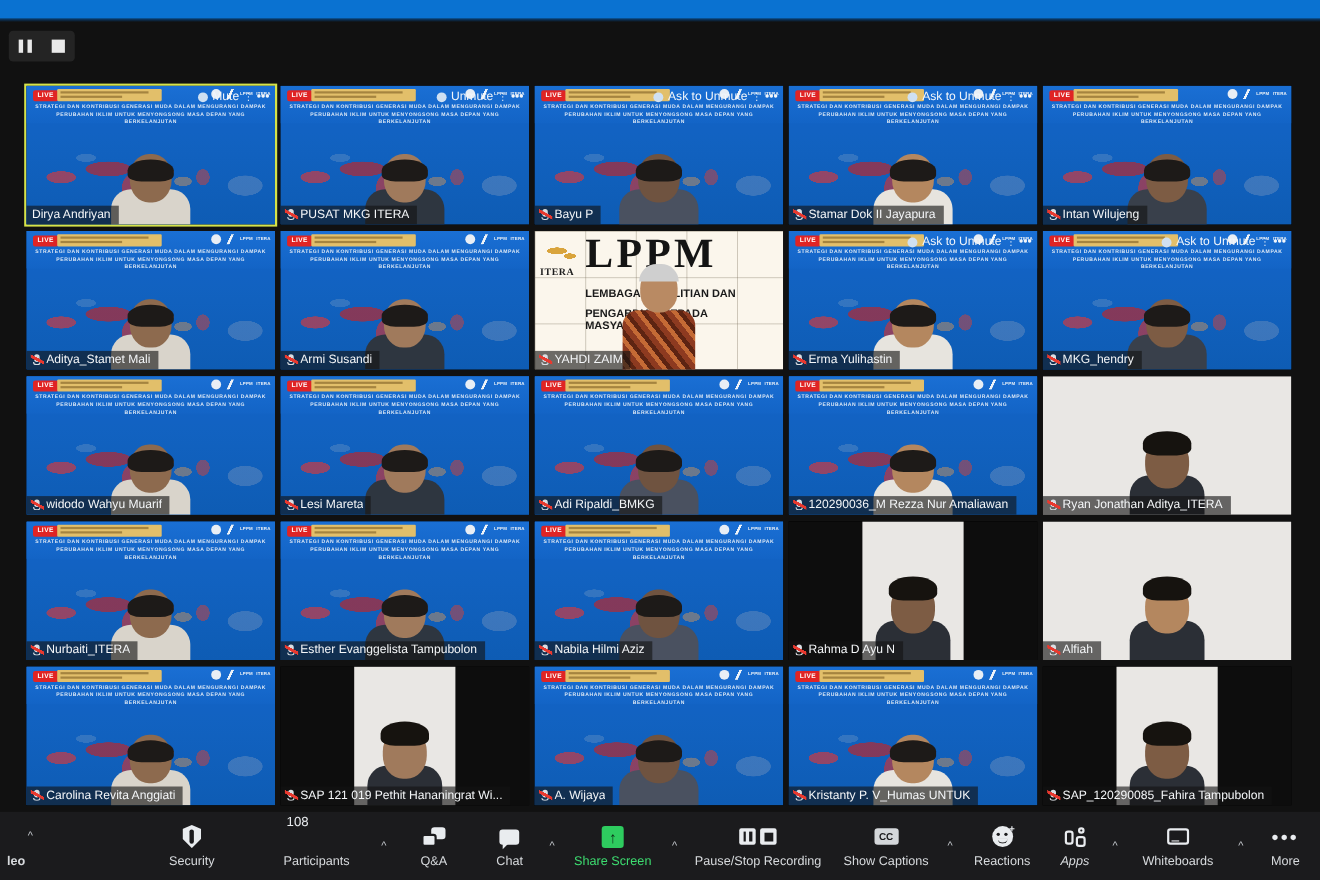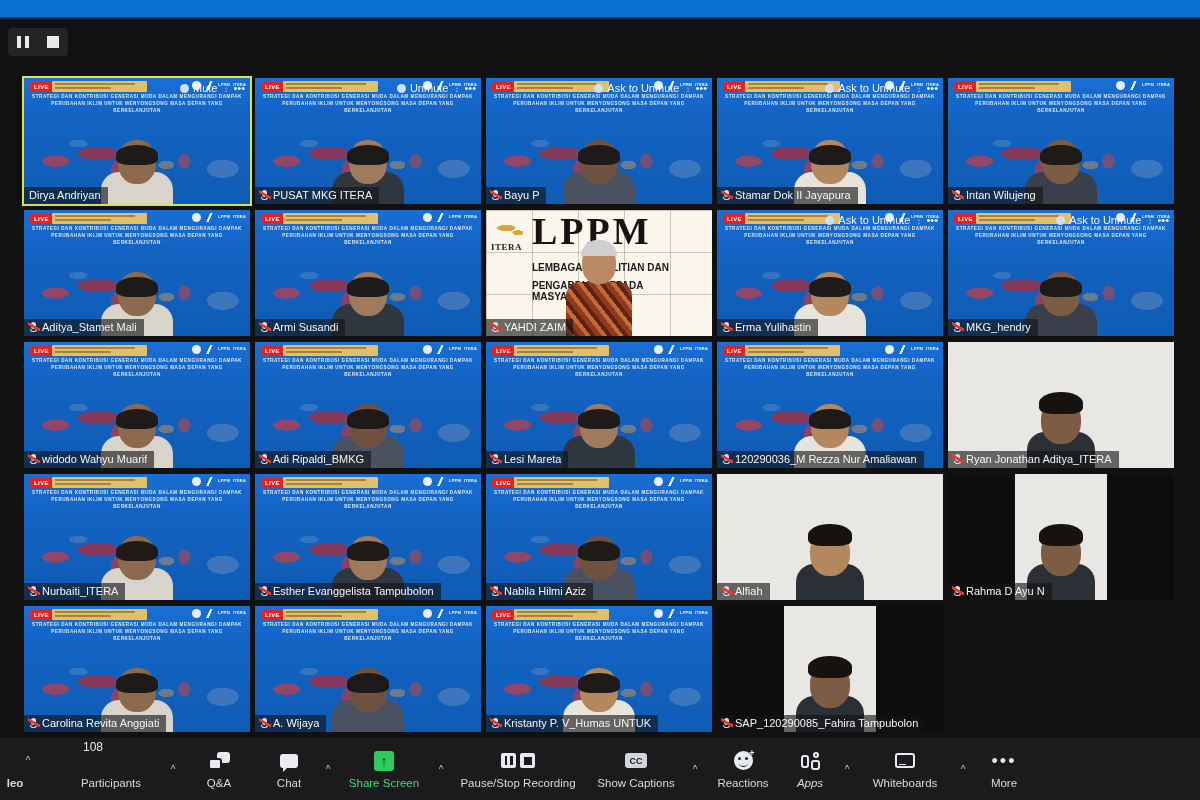--- a/index.html
+++ b/index.html
@@ -586,62 +586,62 @@
             </div>
       <div class="logos">
         <span class="logo-circ"></span>
         <span class="logo-swoosh"></span>
         <span class="logo-txt">LPPM</span>
         <span class="logo-txt">ITERA</span>
       </div>
       <div class="banner-text">STRATEGI DAN KONTRIBUSI GENERASI MUDA DALAM MENGURANGI DAMPAK<br>PERUBAHAN IKLIM UNTUK MENYONGSONG MASA DEPAN YANG BERKELANJUTAN</div>
     </div>
           <div class="psn" style="width:78px;height:84px;">
+      <div class="bd" style="width:72px;height:32px;background:#2e3640;"></div>
+      <div class="hd" style="width:38px;height:44px;background:#a07a5c;bottom:20px;"></div>
+      <div class="hair" style="width:42px;height:20px;background:#1d1a18;bottom:39px;"></div>
+    </div>
+          <div class="namebar">
+        <span class="muted-ico">
+            <span class="body"></span>
+              <span class="stand"></span>
+              <span class="slash"></span>
+            </span>
+        <span class="nm">Lesi Mareta</span>
+      </div>
+        </div>
+        <div class="tile">
+          <div class="vbg">
+      <div class="sea"></div>
+      <div class="hdrband"></div>
+      <div class="live-badge">LIVE</div>
+      <div class="gold-bar">
+              <span class="l1"></span>
+              <span class="l2"></span>
+            </div>
+      <div class="logos">
+        <span class="logo-circ"></span>
+        <span class="logo-swoosh"></span>
+        <span class="logo-txt">LPPM</span>
+        <span class="logo-txt">ITERA</span>
+      </div>
+      <div class="banner-text">STRATEGI DAN KONTRIBUSI GENERASI MUDA DALAM MENGURANGI DAMPAK<br>PERUBAHAN IKLIM UNTUK MENYONGSONG MASA DEPAN YANG BERKELANJUTAN</div>
+    </div>
+          <div class="psn" style="width:78px;height:84px;">
       <div class="bd" style="width:72px;height:32px;background:#4a5160;"></div>
       <div class="hd" style="width:38px;height:44px;background:#6f5340;bottom:20px;"></div>
       <div class="hair" style="width:42px;height:20px;background:#1d1a18;bottom:39px;"></div>
     </div>
           <div class="namebar">
         <span class="muted-ico">
             <span class="body"></span>
               <span class="stand"></span>
               <span class="slash"></span>
             </span>
         <span class="nm">Adi Ripaldi_BMKG</span>
-      </div>
-        </div>
-        <div class="tile">
-          <div class="vbg">
-      <div class="sea"></div>
-      <div class="hdrband"></div>
-      <div class="live-badge">LIVE</div>
-      <div class="gold-bar">
-              <span class="l1"></span>
-              <span class="l2"></span>
-            </div>
-      <div class="logos">
-        <span class="logo-circ"></span>
-        <span class="logo-swoosh"></span>
-        <span class="logo-txt">LPPM</span>
-        <span class="logo-txt">ITERA</span>
-      </div>
-      <div class="banner-text">STRATEGI DAN KONTRIBUSI GENERASI MUDA DALAM MENGURANGI DAMPAK<br>PERUBAHAN IKLIM UNTUK MENYONGSONG MASA DEPAN YANG BERKELANJUTAN</div>
-    </div>
-          <div class="psn" style="width:78px;height:84px;">
-      <div class="bd" style="width:72px;height:32px;background:#2e3640;"></div>
-      <div class="hd" style="width:38px;height:44px;background:#a07a5c;bottom:20px;"></div>
-      <div class="hair" style="width:42px;height:20px;background:#1d1a18;bottom:39px;"></div>
-    </div>
-          <div class="namebar">
-        <span class="muted-ico">
-            <span class="body"></span>
-              <span class="stand"></span>
-              <span class="slash"></span>
-            </span>
-        <span class="nm">Lesi Mareta</span>
       </div>
         </div>
         <div class="tile">
           <div class="vbg">
       <div class="sea"></div>
       <div class="hdrband"></div>
       <div class="live-badge">LIVE</div>
       <div class="gold-bar">
               <span class="l1"></span>
               <span class="l2"></span>
@@ -775,179 +775,203 @@
           <div class="namebar">
         <span class="muted-ico">
             <span class="body"></span>
               <span class="stand"></span>
               <span class="slash"></span>
             </span>
         <span class="nm">Nabila Hilmi Aziz</span>
       </div>
         </div>
         <div class="tile">
+          <div class="cam ">
+      <div class="centerimg"></div>
+      <div class="psn" style="width:70px;height:78px;">
+        <div class="bd" style="width:68px;height:36px;background:#2b2f36;"></div>
+        <div class="hd" style="width:40px;height:46px;background:#7d5c44;bottom:24px;"></div>
+        <div class="hair" style="width:44px;height:22px;background:#16130f;bottom:54px;"></div>
+      </div>
+    </div>
+          <div class="namebar">
+        <span class="muted-ico">
+            <span class="body"></span>
+              <span class="stand"></span>
+              <span class="slash"></span>
+            </span>
+        <span class="nm">Rahma D Ayu N</span>
+      </div>
+        </div>
+        <div class="tile">
           <div class="cam full">
       <div class="centerimg"></div>
       <div class="psn" style="width:70px;height:78px;">
         <div class="bd" style="width:68px;height:36px;background:#2b2f36;"></div>
         <div class="hd" style="width:40px;height:46px;background:#b4875f;bottom:24px;"></div>
         <div class="hair" style="width:44px;height:22px;background:#16130f;bottom:54px;"></div>
       </div>
     </div>
           <div class="namebar">
         <span class="muted-ico">
             <span class="body"></span>
               <span class="stand"></span>
               <span class="slash"></span>
             </span>
         <span class="nm">Alfiah</span>
       </div>
         </div>
+      </div>
+      <div class="grid-row">
+        <div class="tile">
+          <div class="vbg">
+      <div class="sea"></div>
+      <div class="hdrband"></div>
+      <div class="live-badge">LIVE</div>
+      <div class="gold-bar">
+              <span class="l1"></span>
+              <span class="l2"></span>
+            </div>
+      <div class="logos">
+        <span class="logo-circ"></span>
+        <span class="logo-swoosh"></span>
+        <span class="logo-txt">LPPM</span>
+        <span class="logo-txt">ITERA</span>
+      </div>
+      <div class="banner-text">STRATEGI DAN KONTRIBUSI GENERASI MUDA DALAM MENGURANGI DAMPAK<br>PERUBAHAN IKLIM UNTUK MENYONGSONG MASA DEPAN YANG BERKELANJUTAN</div>
+    </div>
+          <div class="psn" style="width:78px;height:84px;">
+      <div class="bd" style="width:72px;height:32px;background:#d9d4cb;"></div>
+      <div class="hd" style="width:38px;height:44px;background:#8d6a4e;bottom:20px;"></div>
+      <div class="hair" style="width:42px;height:20px;background:#1d1a18;bottom:39px;"></div>
+    </div>
+          <div class="namebar">
+        <span class="muted-ico">
+            <span class="body"></span>
+              <span class="stand"></span>
+              <span class="slash"></span>
+            </span>
+        <span class="nm">Carolina Revita Anggiati</span>
+      </div>
+        </div>
+        <div class="tile">
+          <div class="cam ">
+      <div class="centerimg"></div>
+      <div class="psn" style="width:70px;height:78px;">
+        <div class="bd" style="width:68px;height:36px;background:#2b2f36;"></div>
+        <div class="hd" style="width:40px;height:46px;background:#a07a5c;bottom:24px;"></div>
+        <div class="hair" style="width:44px;height:22px;background:#16130f;bottom:54px;"></div>
+      </div>
+    </div>
+          <div class="namebar">
+        <span class="muted-ico">
+            <span class="body"></span>
+              <span class="stand"></span>
+              <span class="slash"></span>
+            </span>
+        <span class="nm">SAP 121 019 Pethit Hananingrat Wi...</span>
+      </div>
+        </div>
+        <div class="tile">
+          <div class="vbg">
+      <div class="sea"></div>
+      <div class="hdrband"></div>
+      <div class="live-badge">LIVE</div>
+      <div class="gold-bar">
+              <span class="l1"></span>
+              <span class="l2"></span>
+            </div>
+      <div class="logos">
+        <span class="logo-circ"></span>
+        <span class="logo-swoosh"></span>
+        <span class="logo-txt">LPPM</span>
+        <span class="logo-txt">ITERA</span>
+      </div>
+      <div class="banner-text">STRATEGI DAN KONTRIBUSI GENERASI MUDA DALAM MENGURANGI DAMPAK<br>PERUBAHAN IKLIM UNTUK MENYONGSONG MASA DEPAN YANG BERKELANJUTAN</div>
+    </div>
+          <div class="psn" style="width:78px;height:84px;">
+      <div class="bd" style="width:72px;height:32px;background:#4a5160;"></div>
+      <div class="hd" style="width:38px;height:44px;background:#6f5340;bottom:20px;"></div>
+      <div class="hair" style="width:42px;height:20px;background:#1d1a18;bottom:39px;"></div>
+    </div>
+          <div class="namebar">
+        <span class="muted-ico">
+            <span class="body"></span>
+              <span class="stand"></span>
+              <span class="slash"></span>
+            </span>
+        <span class="nm">A. Wijaya</span>
+      </div>
+        </div>
+        <div class="tile">
+          <div class="vbg">
+      <div class="sea"></div>
+      <div class="hdrband"></div>
+      <div class="live-badge">LIVE</div>
+      <div class="gold-bar">
+              <span class="l1"></span>
+              <span class="l2"></span>
+            </div>
+      <div class="logos">
+        <span class="logo-circ"></span>
+        <span class="logo-swoosh"></span>
+        <span class="logo-txt">LPPM</span>
+        <span class="logo-txt">ITERA</span>
+      </div>
+      <div class="banner-text">STRATEGI DAN KONTRIBUSI GENERASI MUDA DALAM MENGURANGI DAMPAK<br>PERUBAHAN IKLIM UNTUK MENYONGSONG MASA DEPAN YANG BERKELANJUTAN</div>
+    </div>
+          <div class="psn" style="width:78px;height:84px;">
+      <div class="bd" style="width:72px;height:32px;background:#e7e4de;"></div>
+      <div class="hd" style="width:38px;height:44px;background:#b4875f;bottom:20px;"></div>
+      <div class="hair" style="width:42px;height:20px;background:#1d1a18;bottom:39px;"></div>
+    </div>
+          <div class="namebar">
+        <span class="muted-ico">
+            <span class="body"></span>
+              <span class="stand"></span>
+              <span class="slash"></span>
+            </span>
+        <span class="nm">Kristanty P. V_Humas UNTUK</span>
+      </div>
+        </div>
         <div class="tile">
           <div class="cam ">
       <div class="centerimg"></div>
       <div class="psn" style="width:70px;height:78px;">
         <div class="bd" style="width:68px;height:36px;background:#2b2f36;"></div>
         <div class="hd" style="width:40px;height:46px;background:#7d5c44;bottom:24px;"></div>
         <div class="hair" style="width:44px;height:22px;background:#16130f;bottom:54px;"></div>
       </div>
     </div>
           <div class="namebar">
         <span class="muted-ico">
             <span class="body"></span>
               <span class="stand"></span>
               <span class="slash"></span>
             </span>
-        <span class="nm">Rahma D Ayu N</span>
-      </div>
-        </div>
-      </div>
-      <div class="grid-row">
-        <div class="tile">
-          <div class="vbg">
-      <div class="sea"></div>
-      <div class="hdrband"></div>
-      <div class="live-badge">LIVE</div>
-      <div class="gold-bar">
-              <span class="l1"></span>
-              <span class="l2"></span>
-            </div>
-      <div class="logos">
-        <span class="logo-circ"></span>
-        <span class="logo-swoosh"></span>
-        <span class="logo-txt">LPPM</span>
-        <span class="logo-txt">ITERA</span>
-      </div>
-      <div class="banner-text">STRATEGI DAN KONTRIBUSI GENERASI MUDA DALAM MENGURANGI DAMPAK<br>PERUBAHAN IKLIM UNTUK MENYONGSONG MASA DEPAN YANG BERKELANJUTAN</div>
-    </div>
-          <div class="psn" style="width:78px;height:84px;">
-      <div class="bd" style="width:72px;height:32px;background:#d9d4cb;"></div>
-      <div class="hd" style="width:38px;height:44px;background:#8d6a4e;bottom:20px;"></div>
-      <div class="hair" style="width:42px;height:20px;background:#1d1a18;bottom:39px;"></div>
-    </div>
-          <div class="namebar">
-        <span class="muted-ico">
-            <span class="body"></span>
-              <span class="stand"></span>
-              <span class="slash"></span>
-            </span>
-        <span class="nm">Carolina Revita Anggiati</span>
-      </div>
-        </div>
-        <div class="tile">
-          <div class="vbg">
-      <div class="sea"></div>
-      <div class="hdrband"></div>
-      <div class="live-badge">LIVE</div>
-      <div class="gold-bar">
-              <span class="l1"></span>
-              <span class="l2"></span>
-            </div>
-      <div class="logos">
-        <span class="logo-circ"></span>
-        <span class="logo-swoosh"></span>
-        <span class="logo-txt">LPPM</span>
-        <span class="logo-txt">ITERA</span>
-      </div>
-      <div class="banner-text">STRATEGI DAN KONTRIBUSI GENERASI MUDA DALAM MENGURANGI DAMPAK<br>PERUBAHAN IKLIM UNTUK MENYONGSONG MASA DEPAN YANG BERKELANJUTAN</div>
-    </div>
-          <div class="psn" style="width:78px;height:84px;">
-      <div class="bd" style="width:72px;height:32px;background:#4a5160;"></div>
-      <div class="hd" style="width:38px;height:44px;background:#6f5340;bottom:20px;"></div>
-      <div class="hair" style="width:42px;height:20px;background:#1d1a18;bottom:39px;"></div>
-    </div>
-          <div class="namebar">
-        <span class="muted-ico">
-            <span class="body"></span>
-              <span class="stand"></span>
-              <span class="slash"></span>
-            </span>
-        <span class="nm">A. Wijaya</span>
-      </div>
-        </div>
-        <div class="tile">
-          <div class="vbg">
-      <div class="sea"></div>
-      <div class="hdrband"></div>
-      <div class="live-badge">LIVE</div>
-      <div class="gold-bar">
-              <span class="l1"></span>
-              <span class="l2"></span>
-            </div>
-      <div class="logos">
-        <span class="logo-circ"></span>
-        <span class="logo-swoosh"></span>
-        <span class="logo-txt">LPPM</span>
-        <span class="logo-txt">ITERA</span>
-      </div>
-      <div class="banner-text">STRATEGI DAN KONTRIBUSI GENERASI MUDA DALAM MENGURANGI DAMPAK<br>PERUBAHAN IKLIM UNTUK MENYONGSONG MASA DEPAN YANG BERKELANJUTAN</div>
-    </div>
-          <div class="psn" style="width:78px;height:84px;">
-      <div class="bd" style="width:72px;height:32px;background:#e7e4de;"></div>
-      <div class="hd" style="width:38px;height:44px;background:#b4875f;bottom:20px;"></div>
-      <div class="hair" style="width:42px;height:20px;background:#1d1a18;bottom:39px;"></div>
-    </div>
-          <div class="namebar">
-        <span class="muted-ico">
-            <span class="body"></span>
-              <span class="stand"></span>
-              <span class="slash"></span>
-            </span>
-        <span class="nm">Kristanty P. V_Humas UNTUK</span>
-      </div>
-        </div>
-        <div class="tile">
-          <div class="cam ">
-      <div class="centerimg"></div>
-      <div class="psn" style="width:70px;height:78px;">
-        <div class="bd" style="width:68px;height:36px;background:#2b2f36;"></div>
-        <div class="hd" style="width:40px;height:46px;background:#7d5c44;bottom:24px;"></div>
-        <div class="hair" style="width:44px;height:22px;background:#16130f;bottom:54px;"></div>
-      </div>
-    </div>
-          <div class="namebar">
-        <span class="muted-ico">
-            <span class="body"></span>
-              <span class="stand"></span>
-              <span class="slash"></span>
-            </span>
         <span class="nm">SAP_120290085_Fahira Tampubolon</span>
       </div>
         </div>
       </div>
     </div>
 
   <div class="toolbar">
     <div class="tb-item" style="width:56px;">
       <div class="tb-ico ico-caretonly">
         <span style="font-size:10px;color:#c7cbd0;">^</span>
       </div>
       <div class="lbl" style="margin-left:-26px;font-weight:bold;">leo</div>
     </div>
 
+    <div class="tb-item" style="width:120px; margin-left:60px;">
+      <div class="tb-ico">
+          <span class="ico-shield"></span>
+        </div>
+      <div class="lbl">Security</div>
+    </div>
 
     <div class="tb-item" style="width:110px;">
       <div class="tb-ico">
         <span class="ico-people">
           <span class="p1"><span class="ph"></span><span class="pb"></span></span>
           <span class="p2"><span class="ph"></span><span class="pb"></span></span>
         </span>
         <span class="pcount">108</span>
       </div>
       <div class="lbl">Participants</div>

